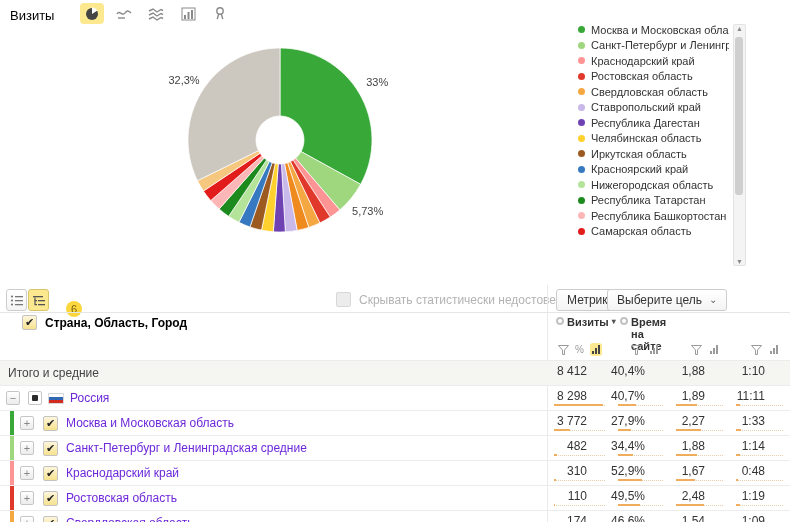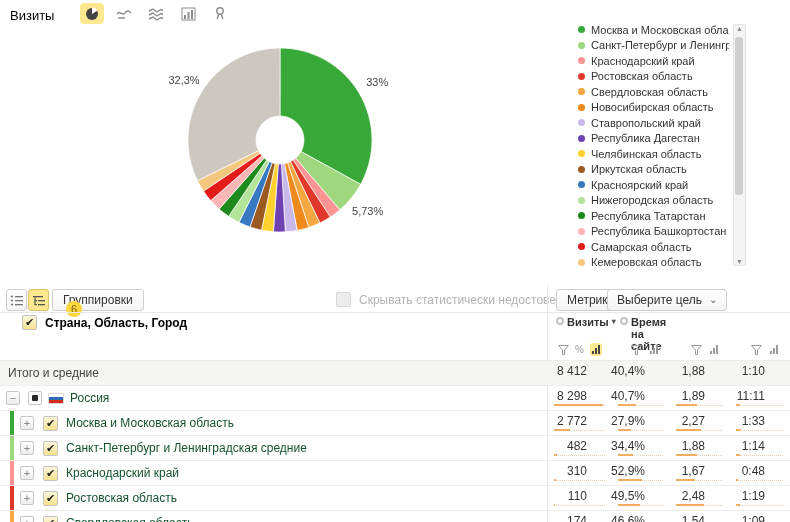--- a/index.html
+++ b/index.html
@@ -83,21 +83,21 @@
   .totals-label{padding-left:8px;color:#444;}
   .colorbar{position:absolute;left:10px;top:0;bottom:0;width:4px;}
   .exp-btn{width:14px;height:14px;box-sizing:border-box;border:1px solid #c6c6c6;border-radius:2px;
            background:linear-gradient(#fff,#ececec);color:#888;font-size:11px;line-height:11px;
            display:flex;align-items:center;justify-content:center;cursor:pointer;flex:0 0 auto;}
   .selbox{width:14px;height:14px;box-sizing:border-box;border:1px solid #c6c6c6;border-radius:2px;background:#fff;
           display:flex;align-items:center;justify-content:center;cursor:pointer;flex:0 0 auto;}
   .selbox i{display:block;width:6px;height:6px;background:#2b2b2b;border-radius:1px;}
   .flag{width:16px;height:11px;flex:0 0 auto;border:1px solid #d9d9d9;box-sizing:border-box;
         background:linear-gradient(#fff 0 33%,#2f68b4 33% 66%,#d32b1e 66%);}
-  .row-label{color:#14532d;cursor:pointer;white-space:nowrap;}
+  .row-label{color:#6d28d9;cursor:pointer;white-space:nowrap;}
   .cell{position:relative;box-sizing:border-box;font-size:12px;color:#333;}
   .cell.c0{width:64px;} .cell.c1{width:58px;} .cell.c2{width:60px;} .cell.c3{width:60px;}
   .cell .num{position:absolute;right:25px;top:3px;}
   .bartrack{position:absolute;left:6px;right:7px;bottom:4px;height:3px;border-bottom:1px dotted #e7cfae;}
   .barfill{position:absolute;left:0;bottom:-1px;height:2px;background:#f0ad5e;}
 </style>
 </head>
 <body>
 
 <div class="screen">
@@ -176,24 +176,20 @@
       </div>
       <div class="legend-item">
         <span class="legend-dot" style="background: rgb(224, 57, 43);"></span>
         <span class="legend-label">Ростовская область</span>
       </div>
       <div class="legend-item">
         <span class="legend-dot" style="background: rgb(245, 167, 66);"></span>
         <span class="legend-label">Свердловская область</span>
       </div>
       <div class="legend-item">
-        <span class="legend-dot" style="background: rgb(239, 138, 31);"></span>
-        <span class="legend-label">Новосибирская область</span>
-      </div>
-      <div class="legend-item">
         <span class="legend-dot" style="background: rgb(201, 184, 234);"></span>
         <span class="legend-label">Ставропольский край</span>
       </div>
       <div class="legend-item">
         <span class="legend-dot" style="background: rgb(111, 66, 179);"></span>
         <span class="legend-label">Республика Дагестан</span>
       </div>
       <div class="legend-item">
         <span class="legend-dot" style="background: rgb(255, 209, 46);"></span>
         <span class="legend-label">Челябинская область</span>
@@ -214,24 +210,20 @@
         <span class="legend-dot" style="background: rgb(29, 138, 29);"></span>
         <span class="legend-label">Республика Татарстан</span>
       </div>
       <div class="legend-item">
         <span class="legend-dot" style="background: rgb(255, 182, 182);"></span>
         <span class="legend-label">Республика Башкортостан</span>
       </div>
       <div class="legend-item">
         <span class="legend-dot" style="background: rgb(226, 27, 27);"></span>
         <span class="legend-label">Самарская область</span>
-      </div>
-      <div class="legend-item">
-        <span class="legend-dot" style="background: rgb(246, 199, 126);"></span>
-        <span class="legend-label">Кемеровская область</span>
       </div>
     </div>
   <div class="legend-scroll">
     <div class="arr up">▲</div>
     <div class="legend-thumb"></div>
     <div class="arr dn">▼</div>
   </div>
 
   <div class="toolbar-btn icon-btn" id="btn-list">
     <svg width="14" height="13" viewBox="0 0 14 13">
@@ -245,21 +237,20 @@
   </div>
   <div class="toolbar-btn icon-btn sel" id="btn-tree">
     <svg width="14" height="13" viewBox="0 0 14 13">
       <rect x="1" y="2" width="10" height="1.3" fill="#555"></rect>
       <path d="M3 3.5 V6.6 H5" fill="none" stroke="#555" stroke-width="1.2"></path>
       <rect x="6" y="6" width="7" height="1.3" fill="#555"></rect>
       <path d="M3 6.6 V10.6 H5" fill="none" stroke="#555" stroke-width="1.2"></path>
       <rect x="6" y="10" width="7" height="1.3" fill="#555"></rect>
     </svg>
   </div>
-  <div class="toolbar-btn" id="btn-groupings">Группировки</div>
   <div class="badge">6</div>
 
   <div class="hide-check">
     <span class="box"></span>
     <span>Скрывать статистически недостоверные данные</span>
   </div>
 
   <div class="toolbar-btn" id="btn-metrics">Метрики</div>
   <div class="toolbar-btn" id="btn-goal">
     <span>Выберите цель</span>
@@ -387,21 +378,21 @@
         </div>
       </div>
       <div class="t-row">
         <div class="row-left">
           <span class="colorbar" style="background: rgb(56, 168, 56);"></span>
           <span class="exp-btn" style="margin-left:20px">+</span>
           <span class="cb" style="margin-left:9px">✔</span>
           <span class="row-label" style="margin-left:8px">Москва и Московская область</span>
         </div>
         <div class="cell c0">
-          <span class="num">2 772</span>
+          <span class="num">3 772</span>
           <span class="bartrack">
             <span class="barfill" style="width: 32.2939%;"></span>
           </span>
         </div>
         <div class="cell c1">
           <span class="num">27,9%</span>
           <span class="bartrack">
             <span class="barfill" style="width: 27.9%;"></span>
           </span>
         </div>

